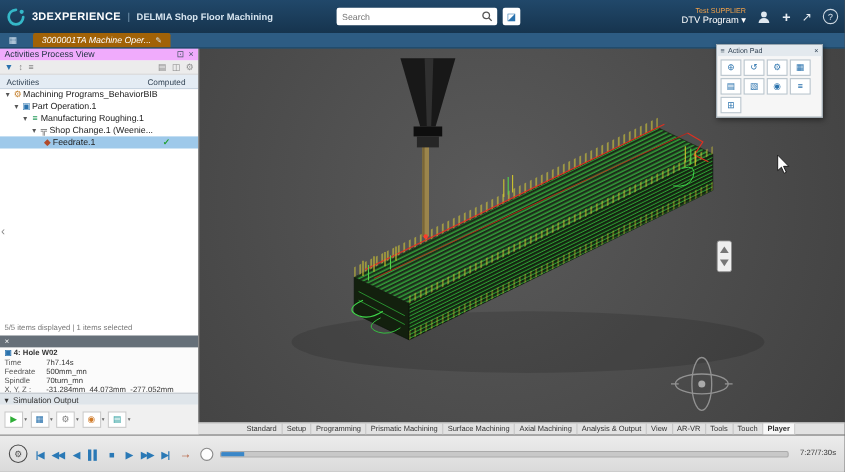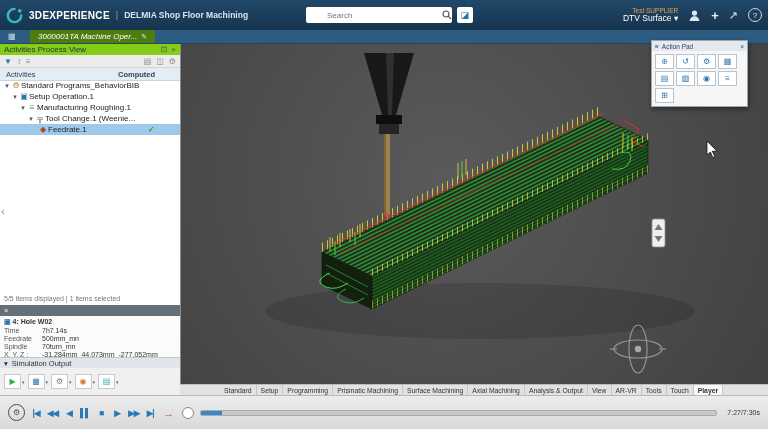--- a/index.html
+++ b/index.html
@@ -4,45 +4,45 @@
 <style>
   html,body{margin:0;padding:0;}
   body{width:768px;height:429px;overflow:hidden;font-family:"Liberation Sans",sans-serif;background:#4c4c4c;position:relative;}
   
   .topbar{position:absolute;left:0;top:0;width:768px;height:30px;background:linear-gradient(#21486a,#16344e);z-index:5;}
   .topbar-left{position:absolute;left:6px;top:0;height:30px;display:flex;align-items:center;gap:6px;}
   .brand{color:#fff;font-size:10px;font-weight:bold;letter-spacing:.3px;}
   .sep{color:#7fa0b8;font-size:9px;}
   .apptitle{color:#d6e4ef;font-size:8.5px;font-weight:bold;}
   .search{position:absolute;left:306px;top:7px;width:146px;height:16px;background:#fff;border-radius:2px;display:flex;align-items:center;}
-  .search input{flex:1;border:0;outline:none;background:transparent;font-size:8px;padding:0 5px;color:#444;font-family:"Liberation Sans",sans-serif;margin-left:16px;}
+  .search input{flex:1;border:0;outline:none;background:transparent;font-size:8px;padding:0 5px;color:#444;font-family:"Liberation Sans",sans-serif;}
   .search .mag{margin-right:4px;display:flex;}
   .tagbtn{position:absolute;left:457px;top:7px;width:16px;height:16px;background:#fff;border-radius:2px;display:flex;align-items:center;justify-content:center;font-size:9px;color:#2a72ad;}
   .topbar-right{position:absolute;right:6px;top:0;height:30px;display:flex;align-items:center;gap:10px;}
   .userblock{display:flex;flex-direction:column;align-items:flex-end;line-height:1.1;}
   .company{color:#f0a14a;font-size:6.5px;}
   .username{color:#fff;font-size:8.5px;}
   .tico{color:#e8eef4;font-size:11px;}
   .plus{font-size:13px;font-weight:bold;}
   .help{width:12px;height:12px;border:1px solid #cfd9e2;border-radius:50%;color:#e8eef4;font-size:8px;display:flex;align-items:center;justify-content:center;}
   
   .docbar{position:absolute;left:0;top:30px;width:768px;height:13px;background:#2d5c83;border-bottom:1px solid #1d4764;z-index:5;}
   .home{position:absolute;left:8px;top:2px;color:#cfe0ee;font-size:8px;}
-  .doctab{position:absolute;left:30px;top:0;height:13px;background:#4d7c0f;border-radius:2px 2px 0 0;display:flex;align-items:center;gap:4px;padding:0 8px;color:#fff;font-size:8px;font-style:italic;text-align:center;}
+  .doctab{position:absolute;left:30px;top:0;height:13px;background:#a16207;border-radius:2px 2px 0 0;display:flex;align-items:center;gap:4px;padding:0 8px;color:#fff;font-size:8px;font-style:italic;text-align:center;}
   .pencil{font-size:7px;color:#d9e6f1;font-style:normal;}
   
   .panel{position:absolute;left:0;top:43px;width:180px;height:352px;background:#fff;border-right:1px solid #8a8a8a;z-index:4;}
-  .phead{position:absolute;left:0;top:0;width:100%;height:12px;background:#84cc16;display:flex;align-items:center;gap:4px;padding:0 4px;box-sizing:border-box;font-size:8px;color:#234;justify-content:flex-end;}
+  .phead{position:absolute;left:0;top:0;width:100%;height:12px;background:#f0abfc;display:flex;align-items:center;gap:4px;padding:0 4px;box-sizing:border-box;font-size:8px;color:#234;justify-content:flex-end;}
   .phead .t{flex:1;white-space:nowrap;overflow:hidden;}
   .phico{color:#456;font-size:8px;}
   .ptoolbar{position:absolute;left:0;top:12px;width:100%;height:13px;background:#ececec;border-bottom:1px solid #d5d5d5;display:flex;align-items:center;gap:5px;padding:0 4px;box-sizing:border-box;font-size:8px;}
   .ptoolbar .sp{flex:1;}
   .i-blue{color:#2a72ad;} .i-gray{color:#888;}
   .pcols{position:absolute;left:0;top:25px;width:100%;height:12px;background:#e4ecf4;border-bottom:1px solid #c8d4e0;font-size:7.5px;color:#345;}
-  .pcols .c1{position:absolute;left:6px;top:2px;text-align:center;} .pcols .c2{position:absolute;left:118px;top:2px;font-weight:bold;}
+  .pcols .c1{position:absolute;left:6px;top:2px;text-align:center;} .pcols .c2{position:absolute;left:134px;top:2px;}
   .tree{position:absolute;left:0;top:37px;width:100%;}
   .trow{height:11px;display:flex;align-items:center;font-size:8px;color:#222;white-space:nowrap;overflow:hidden;position:relative;}
   .trow .caret{width:8px;font-size:7px;color:#555;text-align:center;flex:none;}
   .trow .ticon{width:10px;font-size:8px;text-align:center;flex:none;}
   .lvl0{padding-left:3px;} .lvl1{padding-left:11px;} .lvl2{padding-left:19px;} .lvl3{padding-left:27px;} .lvl4{padding-left:38px;}
   .trow.sel{background:#9ec9ea;}
   .ic-prog{color:#c07820;} .ic-part{color:#2a72ad;} .ic-mfg{color:#2a9d5d;} .ic-tc{color:#666;} .ic-rough{color:#b04a2a;}
   .check{position:absolute;left:148px;color:#1f9e2c;font-weight:bold;font-size:8px;}
   .pstatus{position:absolute;left:4px;top:252px;font-size:7px;color:#777;}
   .tpihead{position:absolute;left:0;top:262px;width:100%;height:11px;background:#667079;color:#fff;font-size:7.5px;display:flex;align-items:center;padding:0 4px;box-sizing:border-box;}
@@ -107,21 +107,21 @@
             <line x1="6.2" y1="6.2" x2="9" y2="9" stroke="#555" stroke-width="1.2"></line>
           </svg>
       </span>
     </div>
     <div class="tagbtn">
         <span>◪</span>
       </div>
     <div class="topbar-right">
       <div class="userblock">
         <span class="company">Test SUPPLIER</span>
-        <span class="username"><span>DTV Surface</span> <span>▾</span></span>
+        <span class="username"><span>DTV Program</span> <span>▾</span></span>
       </div>
       <svg width="13" height="13" viewBox="0 0 12 12">
         <circle cx="6" cy="3.8" r="2.4" fill="#dfe8f0"></circle>
           <path d="M1.5,11 a4.5,4.2 0 0 1 9,0 z" fill="#dfe8f0"></path>
       </svg>
       <span class="tico plus">+</span>
       <span class="tico">↗</span>
       <span class="help">?</span>
     </div>
   </header>
@@ -150,36 +150,36 @@
       <span class="i-gray">⚙</span>
     </div>
     <div class="pcols">
       <span class="c1">Activities</span>
       <span class="c2">Computed</span>
     </div>
     <div class="tree">
       <div class="trow lvl0">
         <span class="caret">▾</span>
         <span class="ticon ic-prog">⚙</span>
-        <span>Standard Programs_BehaviorBIB</span>
+        <span>Machining Programs_BehaviorBIB</span>
       </div>
       <div class="trow lvl1">
         <span class="caret">▾</span>
         <span class="ticon ic-part">▣</span>
-        <span>Setup Operation.1</span>
+        <span>Part Operation.1</span>
       </div>
       <div class="trow lvl2">
         <span class="caret">▾</span>
         <span class="ticon ic-mfg">≡</span>
         <span>Manufacturing Roughing.1</span>
       </div>
       <div class="trow lvl3">
         <span class="caret">▾</span>
         <span class="ticon ic-tc">╦</span>
-        <span>Tool Change.1 (Weenie...</span>
+        <span>Shop Change.1 (Weenie...</span>
       </div>
       <div class="trow lvl4 sel">
         <span class="ticon ic-rough">◆</span>
         <span>Feedrate.1</span>
         <span class="check">✓</span>
       </div>
     </div>
     <div class="pstatus">5/5 items displayed | 1 items selected</div>
 
     <div class="tpihead">

